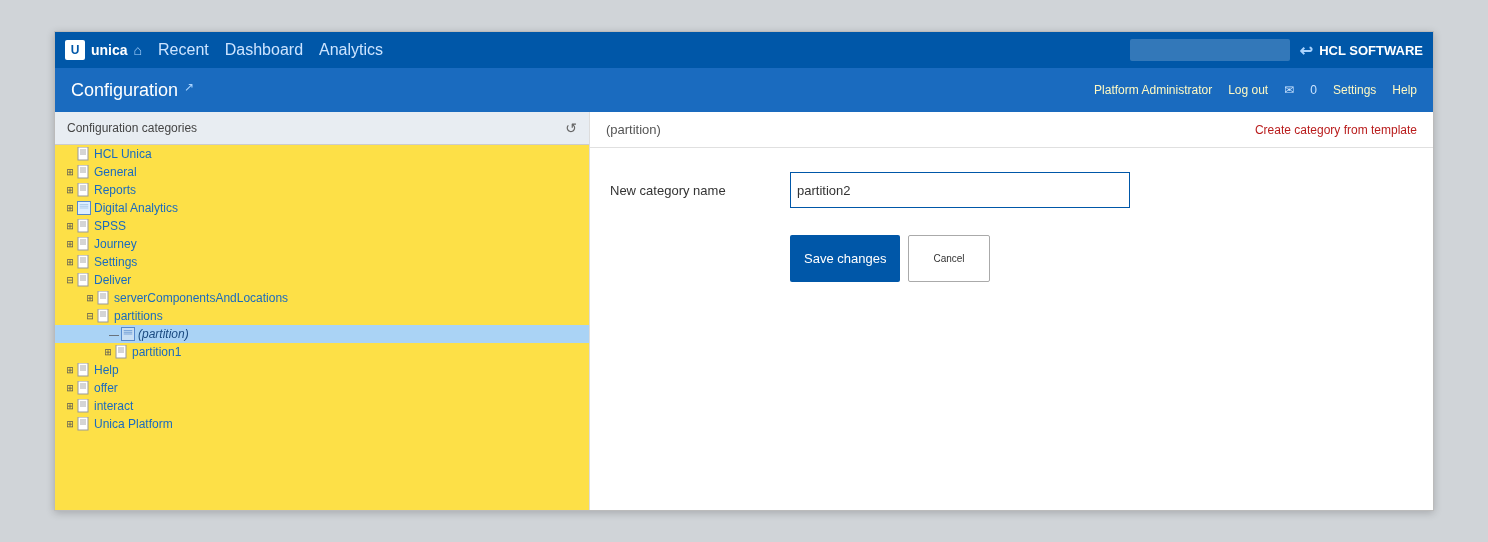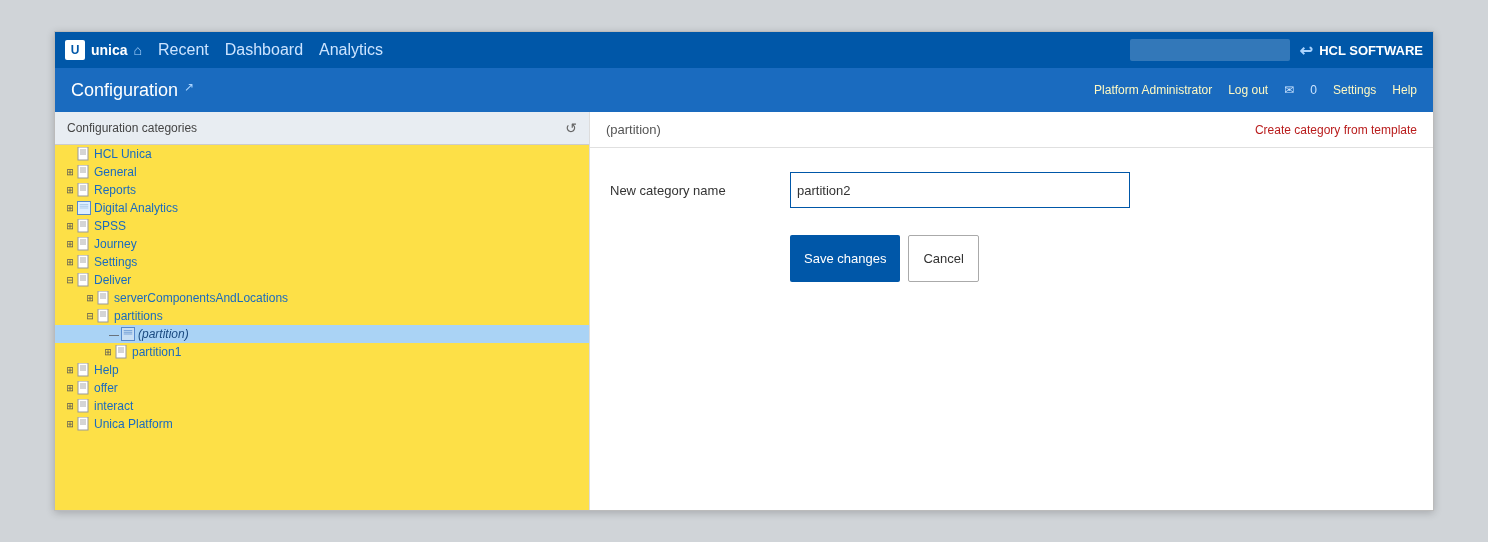--- a/index.html
+++ b/index.html
@@ -262,22 +262,22 @@
       border: none;
       padding: 16px 14px;
       font-size: 13px;
       cursor: pointer;
       border-radius: 2px;
     }
     .btn-secondary {
       background: #fff;
       color: #333;
       border: 1px solid #aaa;
-      padding: 6px 14px;
-      font-size: 13px;
+      padding: 6px 24px;
+      font-size: 10px;
       cursor: pointer;
       border-radius: 2px;
     }
 
     
     .doc-icon {
       display: inline-block;
       width: 14px;
       height: 14px;
       position: relative;

